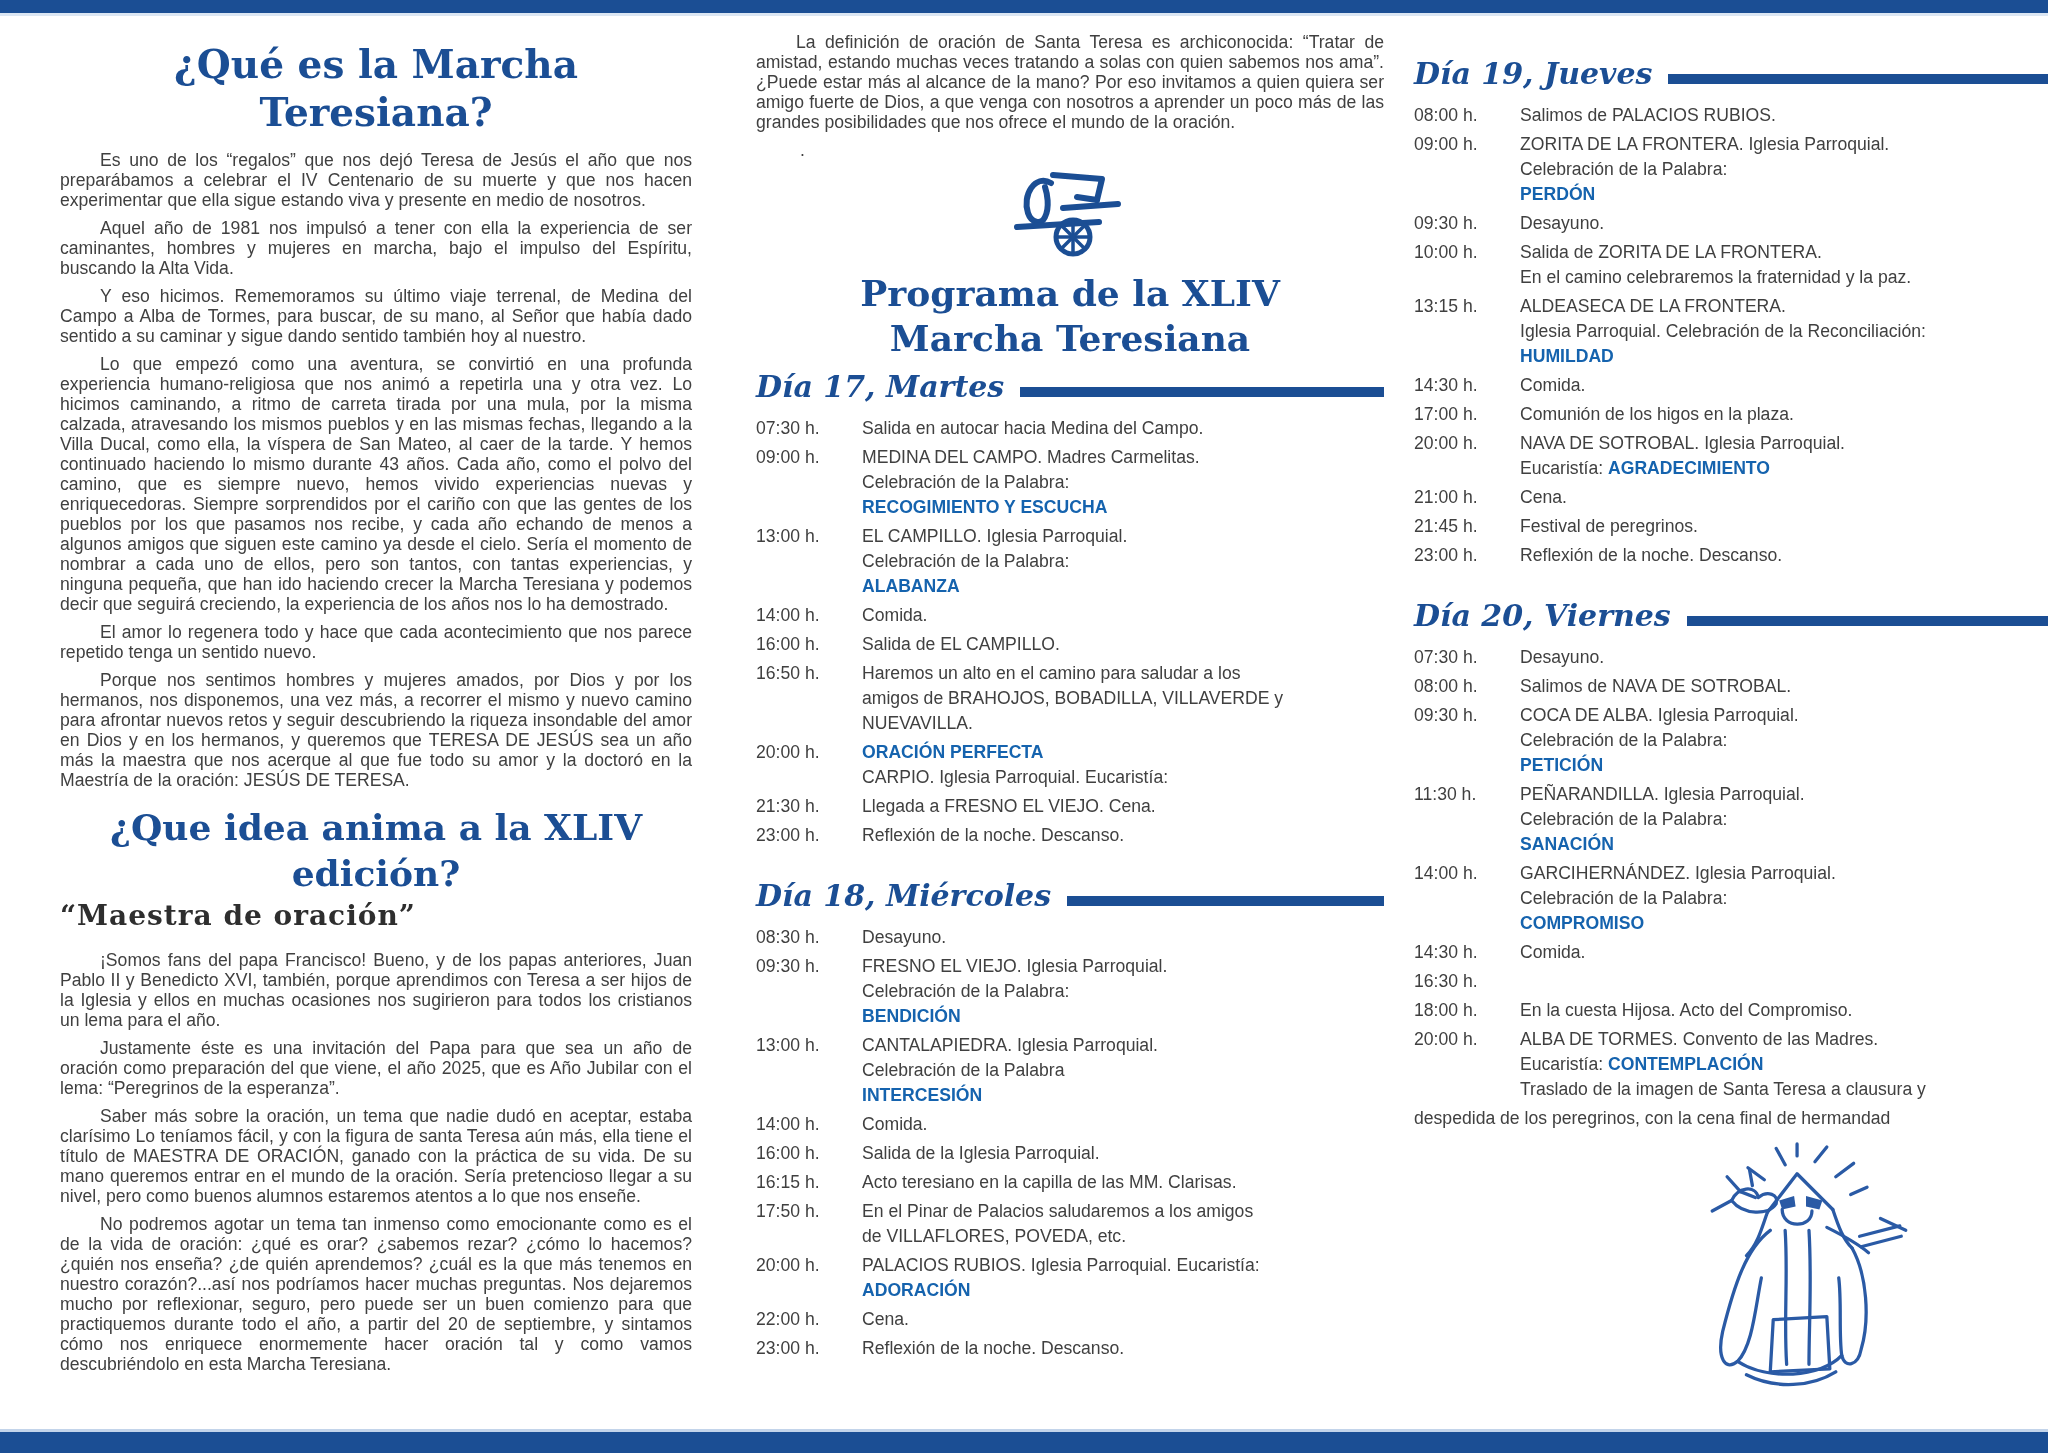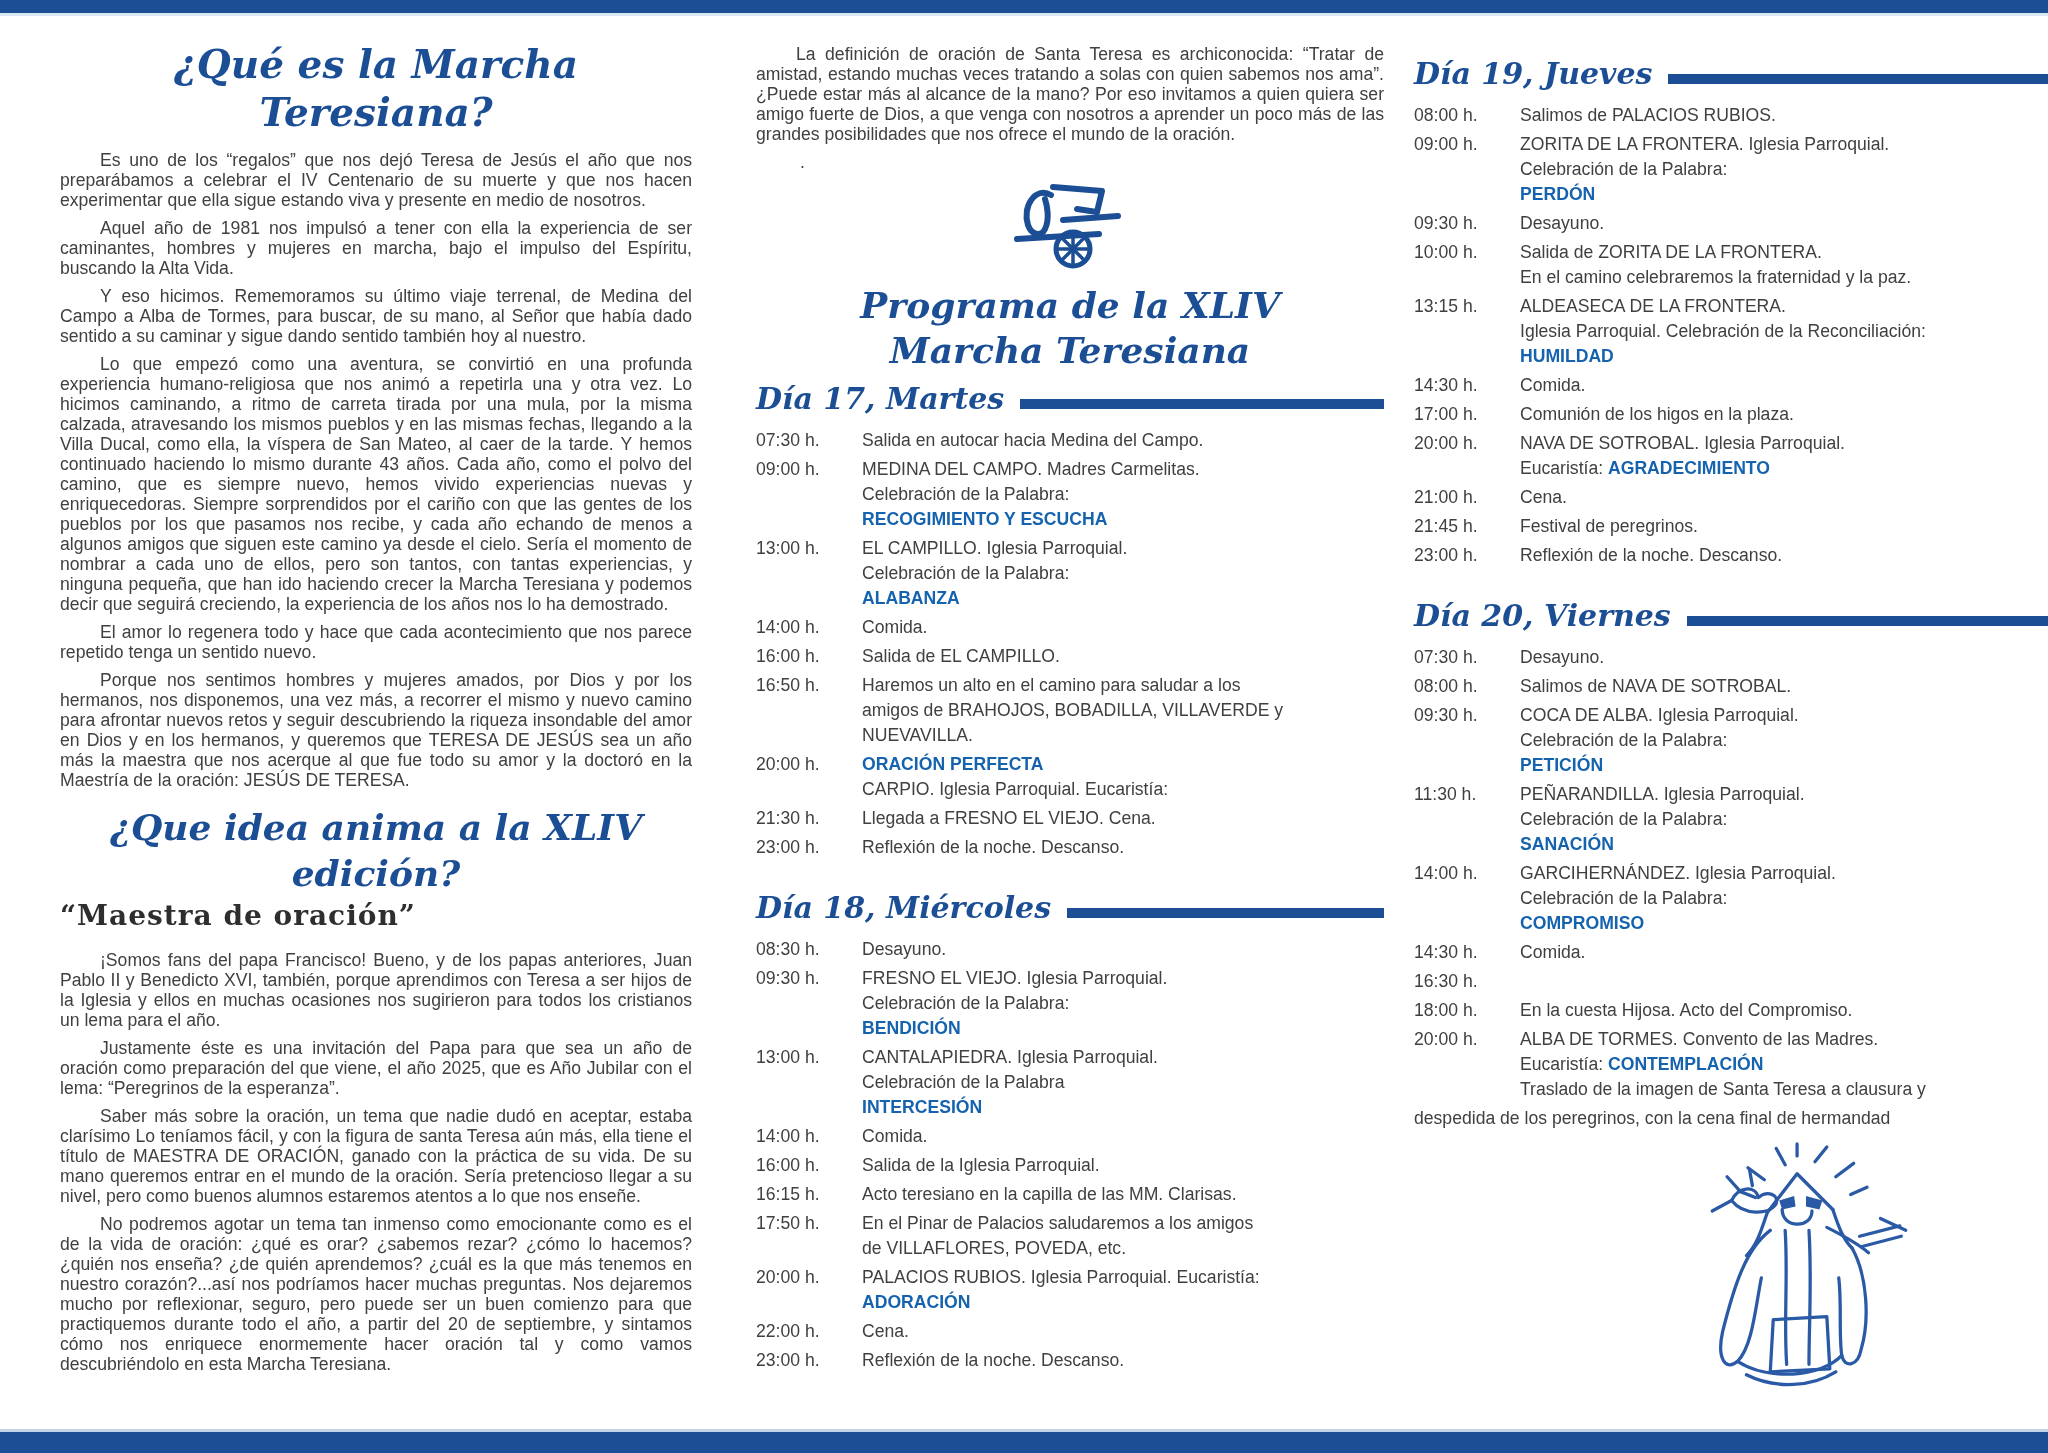--- a/index.html
+++ b/index.html
@@ -10,25 +10,25 @@
   .top-bar {
     position:absolute; top:0; left:0; right:0; height:13px;
     background:#1b4e94; border-bottom:3px solid #dbe6f3;
   }
   .bottom-bar {
     position:absolute; bottom:0; left:0; right:0; height:21px;
     background:#1b4e94; border-top:3px solid #c3d4ea;
   }
   .col { position:absolute; }
   .col-left  { left:60px;  width:632px; top:40px; }
-  .col-mid   { left:756px; width:628px; top:44px; }
+  .col-mid   { left:756px; width:628px; top:32px; }
   .col-right { left:1414px; width:634px; top:56px; }
 
   .script-title {
-    font-family:"DejaVu Serif", serif; font-style:italic; font-weight:bold;
+    font-family:"DejaVu Serif", serif; font-weight:bold;
     color:#1b4e94; text-align:center;
   }
   .h-main { font-size:39px; line-height:48px; margin:0 0 14px 0; }
   .h-second { font-size:36px; line-height:46px; margin:14px 0 2px 0; }
   .subtitle {
     font-family:"DejaVu Serif", serif; font-weight:bold; color:#2e2e2e;
     font-size:28px; line-height:36px; text-align:left; margin:0 0 16px 0;
     letter-spacing:1px;
   }
   .body-para {

